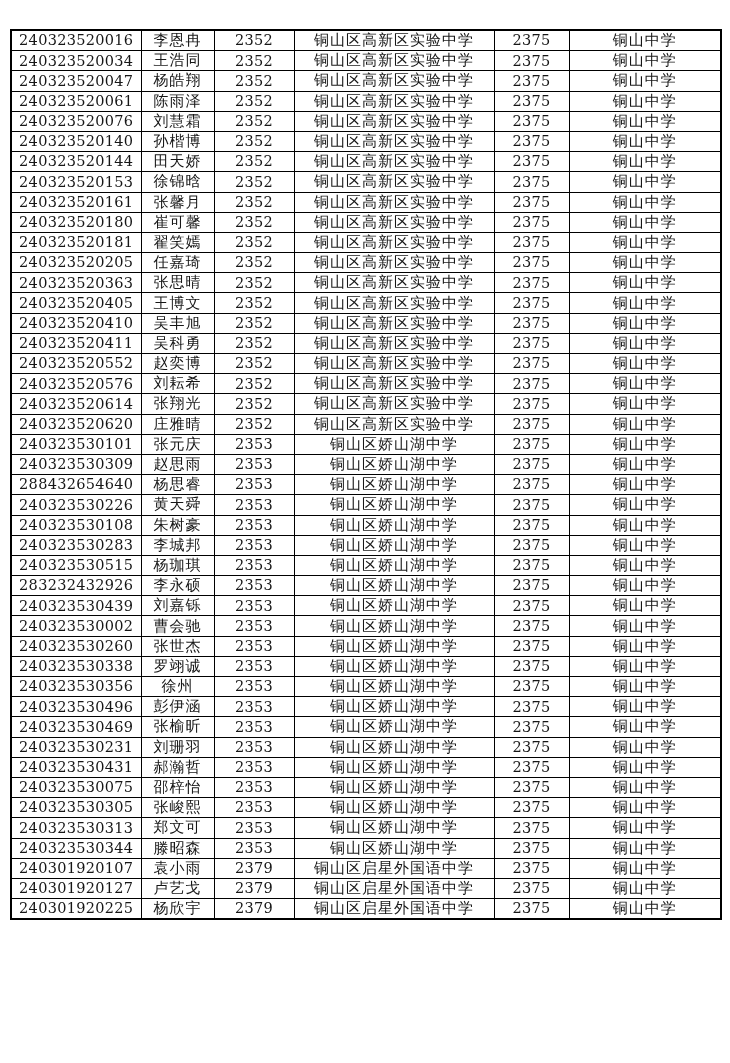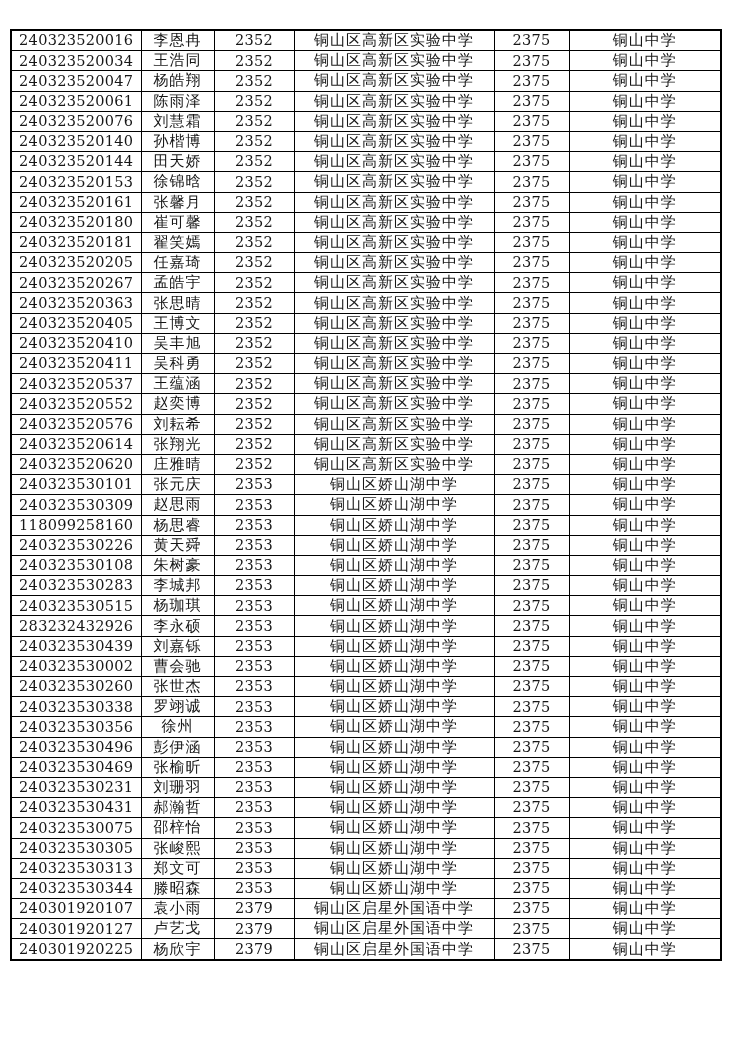--- a/index.html
+++ b/index.html
@@ -149,28 +149,20 @@
         </tr>
         <tr>
           <td class="cell-exam-id">240323520205</td>
           <td class="cell-student-name">任嘉琦</td>
           <td class="cell-school-code">2352</td>
           <td class="cell-school-name">铜山区高新区实验中学</td>
           <td class="cell-admit-code">2375</td>
           <td class="cell-admit-school">铜山中学</td>
         </tr>
         <tr>
-          <td class="cell-exam-id">240323520267</td>
-          <td class="cell-student-name">孟皓宇</td>
-          <td class="cell-school-code">2352</td>
-          <td class="cell-school-name">铜山区高新区实验中学</td>
-          <td class="cell-admit-code">2375</td>
-          <td class="cell-admit-school">铜山中学</td>
-        </tr>
-        <tr>
           <td class="cell-exam-id">240323520363</td>
           <td class="cell-student-name">张思晴</td>
           <td class="cell-school-code">2352</td>
           <td class="cell-school-name">铜山区高新区实验中学</td>
           <td class="cell-admit-code">2375</td>
           <td class="cell-admit-school">铜山中学</td>
         </tr>
         <tr>
           <td class="cell-exam-id">240323520405</td>
           <td class="cell-student-name">王博文</td>
@@ -189,28 +181,20 @@
         </tr>
         <tr>
           <td class="cell-exam-id">240323520411</td>
           <td class="cell-student-name">吴科勇</td>
           <td class="cell-school-code">2352</td>
           <td class="cell-school-name">铜山区高新区实验中学</td>
           <td class="cell-admit-code">2375</td>
           <td class="cell-admit-school">铜山中学</td>
         </tr>
         <tr>
-          <td class="cell-exam-id">240323520537</td>
-          <td class="cell-student-name">王蕴涵</td>
-          <td class="cell-school-code">2352</td>
-          <td class="cell-school-name">铜山区高新区实验中学</td>
-          <td class="cell-admit-code">2375</td>
-          <td class="cell-admit-school">铜山中学</td>
-        </tr>
-        <tr>
           <td class="cell-exam-id">240323520552</td>
           <td class="cell-student-name">赵奕博</td>
           <td class="cell-school-code">2352</td>
           <td class="cell-school-name">铜山区高新区实验中学</td>
           <td class="cell-admit-code">2375</td>
           <td class="cell-admit-school">铜山中学</td>
         </tr>
         <tr>
           <td class="cell-exam-id">240323520576</td>
           <td class="cell-student-name">刘耘希</td>
@@ -245,21 +229,21 @@
         </tr>
         <tr>
           <td class="cell-exam-id">240323530309</td>
           <td class="cell-student-name">赵思雨</td>
           <td class="cell-school-code">2353</td>
           <td class="cell-school-name">铜山区娇山湖中学</td>
           <td class="cell-admit-code">2375</td>
           <td class="cell-admit-school">铜山中学</td>
         </tr>
         <tr>
-          <td class="cell-exam-id">118099258160</td>
+          <td class="cell-exam-id">288432654640</td>
           <td class="cell-student-name">杨思睿</td>
           <td class="cell-school-code">2353</td>
           <td class="cell-school-name">铜山区娇山湖中学</td>
           <td class="cell-admit-code">2375</td>
           <td class="cell-admit-school">铜山中学</td>
         </tr>
         <tr>
           <td class="cell-exam-id">240323530226</td>
           <td class="cell-student-name">黄天舜</td>
           <td class="cell-school-code">2353</td>

